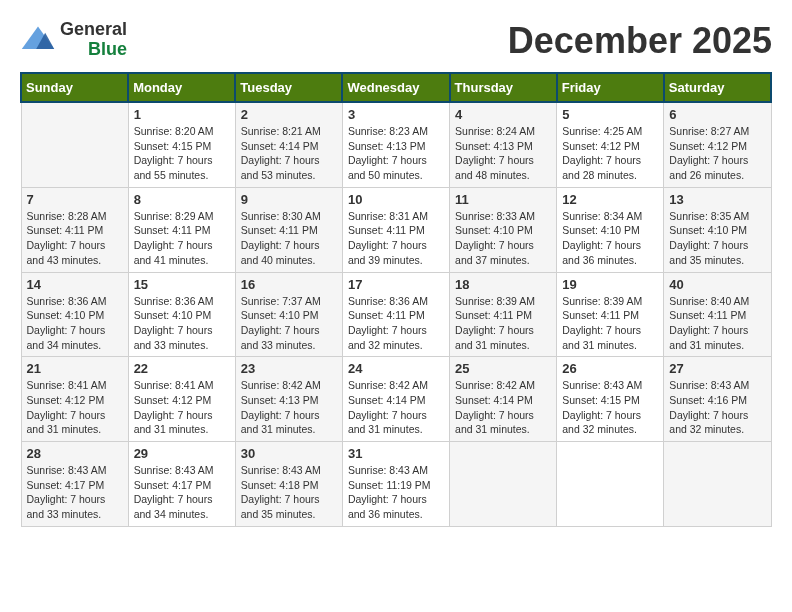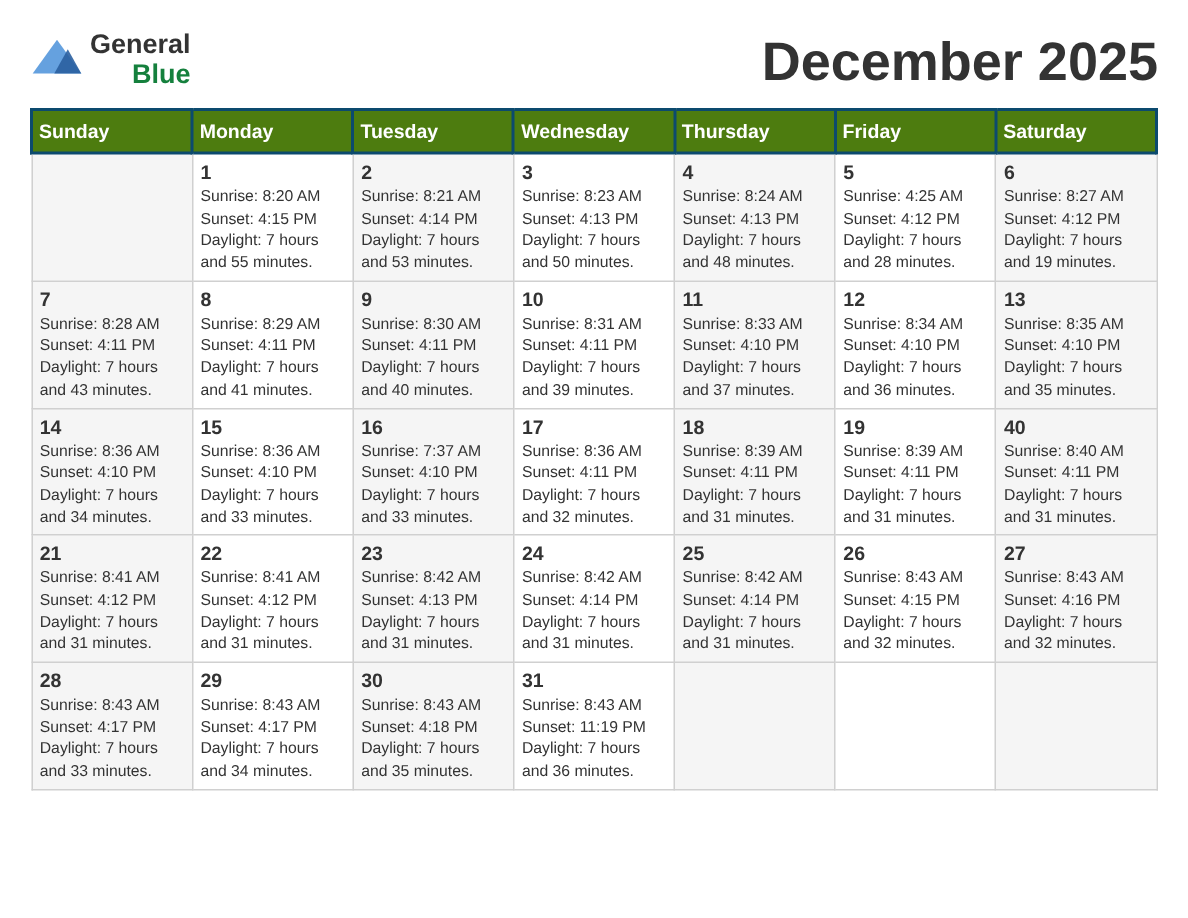--- a/index.html
+++ b/index.html
@@ -167,21 +167,21 @@
           <div class="cell-text">Sunrise: 4:25 AM</div>
           <div class="cell-text">Sunset: 4:12 PM</div>
           <div class="cell-text">Daylight: 7 hours</div>
           <div class="cell-text">and 28 minutes.</div>
         </td>
         <td>
           <span class="day-num">6</span>
           <div class="cell-text">Sunrise: 8:27 AM</div>
           <div class="cell-text">Sunset: 4:12 PM</div>
           <div class="cell-text">Daylight: 7 hours</div>
-          <div class="cell-text">and 19 minutes.</div>
+          <div class="cell-text">and 26 minutes.</div>
         </td>
       </tr>
       <tr>
         <td>
           <span class="day-num">7</span>
           <div class="cell-text">Sunrise: 8:28 AM</div>
           <div class="cell-text">Sunset: 4:11 PM</div>
           <div class="cell-text">Daylight: 7 hours</div>
           <div class="cell-text">and 43 minutes.</div>
         </td>

